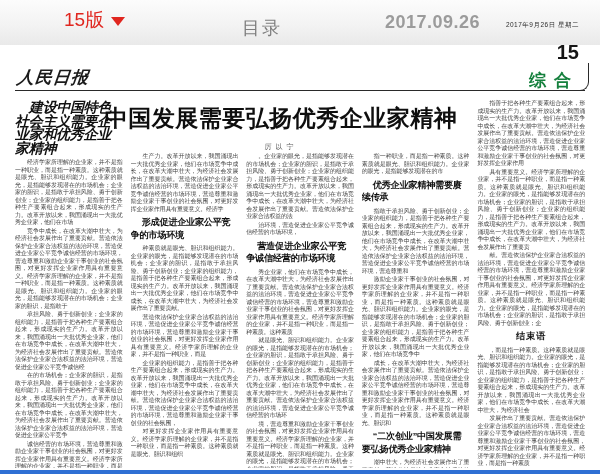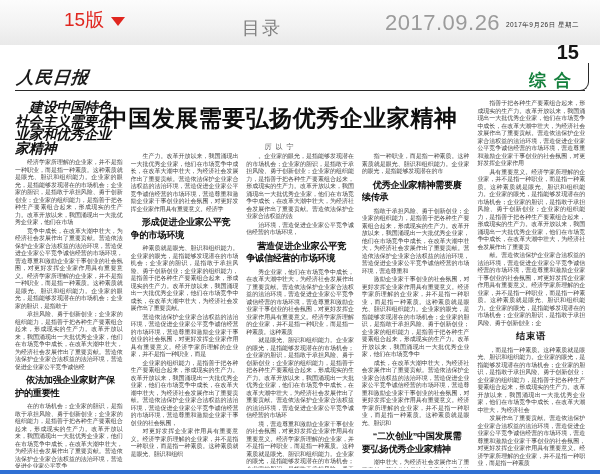--- a/index.html
+++ b/index.html
@@ -24,21 +24,21 @@
     width:0;height:0;margin-left:7px;margin-top:3px;
     border-left:7px solid transparent;border-right:7px solid transparent;
     border-top:9px solid #e0261f;
   }
   .toc-btn{
     position:absolute;left:242px;top:0;height:55px;display:flex;align-items:center;
     color:#7e7e7e;font-size:18px;letter-spacing:2px;cursor:pointer;
   }
   .date-display{
     position:absolute;left:385px;top:0;height:45px;display:flex;align-items:center;
-    color:#9b9b9b;font-size:22px;letter-spacing:0.5px;
+    color:#9b9b9b;font-size:18px;letter-spacing:0.5px;font-weight:bold;
   }
 
   
   .paper{
     position:absolute;top:45px;left:0;width:570px;height:425px;
     padding:0 15px;background:#fff;color:#222;
   }
   .masthead{position:relative;height:45px;border-bottom:1.4px solid #2a2a2a;}
   .mast-logo{
     position:absolute;left:2px;bottom:1px;
@@ -128,21 +128,20 @@
       <h1 class="headline">中国发展需要弘扬优秀企业家精神</h1>
       <div class="byline">厉以宁</div>
     </div>
 
     <div class="columns" id="columns">
         <div class="col">
           <p class="subhead lead">建设中国特色社会主义需要企业家和优秀企业家精神</p>
           <p class="greek">经济学家所理解的企业家，并不是指一种职业，而是指一种素质。这种素质就是眼光、胆识和组织能力。企业家的眼光，是指能够发现潜在的市场机会；企业家的胆识，是指敢于承担风险、勇于创新创业；企业家的组织能力，是指善于把各种生产要素组合起来，形成现实的生产力。改革开放以来，我国涌现出一大批优秀企业家，他们在市场</p>
           <p class="greek">竞争中成长，在改革大潮中壮大，为经济社会发展作出了重要贡献。营造依法保护企业家合法权益的法治环境，营造促进企业家公平竞争诚信经营的市场环境，营造尊重和激励企业家干事创业的社会氛围，对更好发挥企业家作用具有重要意义。经济学家所理解的企业家，并不是指一种职业，而是指一种素质。这种素质就是眼光、胆识和组织能力。企业家的眼光，是指能够发现潜在的市场机会；企业家的胆识，是指敢于</p>
           <p class="greek">承担风险、勇于创新创业；企业家的组织能力，是指善于把各种生产要素组合起来，形成现实的生产力。改革开放以来，我国涌现出一大批优秀企业家，他们在市场竞争中成长，在改革大潮中壮大，为经济社会发展作出了重要贡献。营造依法保护企业家合法权益的法治环境，营造促进企业家公平竞争诚信经</p>
-          <p class="subhead">依法加强企业家财产保护的重要性</p>
           <p class="greek">在的市场机会；企业家的胆识，是指敢于承担风险、勇于创新创业；企业家的组织能力，是指善于把各种生产要素组合起来，形成现实的生产力。改革开放以来，我国涌现出一大批优秀企业家，他们在市场竞争中成长，在改革大潮中壮大，为经济社会发展作出了重要贡献。营造依法保护企业家合法权益的法治环境，营造促进企业家公平竞争</p>
           <p class="greek">诚信经营的市场环境，营造尊重和激励企业家干事创业的社会氛围，对更好发挥企业家作用具有重要意义。经济学家所理解的企业家，并不是指一种职业，而是指一种素质。这种素质</p>
         </div>
         <div class="col offset">
           <p class="greek">生产力。改革开放以来，我国涌现出一大批优秀企业家，他们在市场竞争中成长，在改革大潮中壮大，为经济社会发展作出了重要贡献。营造依法保护企业家合法权益的法治环境，营造促进企业家公平竞争诚信经营的市场环境，营造尊重和激励企业家干事创业的社会氛围，对更好发挥企业家作用具有重要意义。经济学</p>
           <p class="subhead">形成促进企业家公平竞争的市场环境</p>
           <p class="greek">种素质就是眼光、胆识和组织能力。企业家的眼光，是指能够发现潜在的市场机会；企业家的胆识，是指敢于承担风险、勇于创新创业；企业家的组织能力，是指善于把各种生产要素组合起来，形成现实的生产力。改革开放以来，我国涌现出一大批优秀企业家，他们在市场竞争中成长，在改革大潮中壮大，为经济社会发展作出了重要贡献。</p>
           <p class="greek">营造依法保护企业家合法权益的法治环境，营造促进企业家公平竞争诚信经营的市场环境，营造尊重和激励企业家干事创业的社会氛围，对更好发挥企业家作用具有重要意义。经济学家所理解的企业家，并不是指一种职业，而是</p>
           <p class="greek">企业家的组织能力，是指善于把各种生产要素组合起来，形成现实的生产力。改革开放以来，我国涌现出一大批优秀企业家，他们在市场竞争中成长，在改革大潮中壮大，为经济社会发展作出了重要贡献。营造依法保护企业家合法权益的法治环境，营造促进企业家公平竞争诚信经营的市场环境，营造尊重和激励企业家干事创业的社会氛围，</p>
           <p class="greek">对更好发挥企业家作用具有重要意义。经济学家所理解的企业家，并不是指一种职业，而是指一种素质。这种素质就是眼光、胆识和组织</p>

